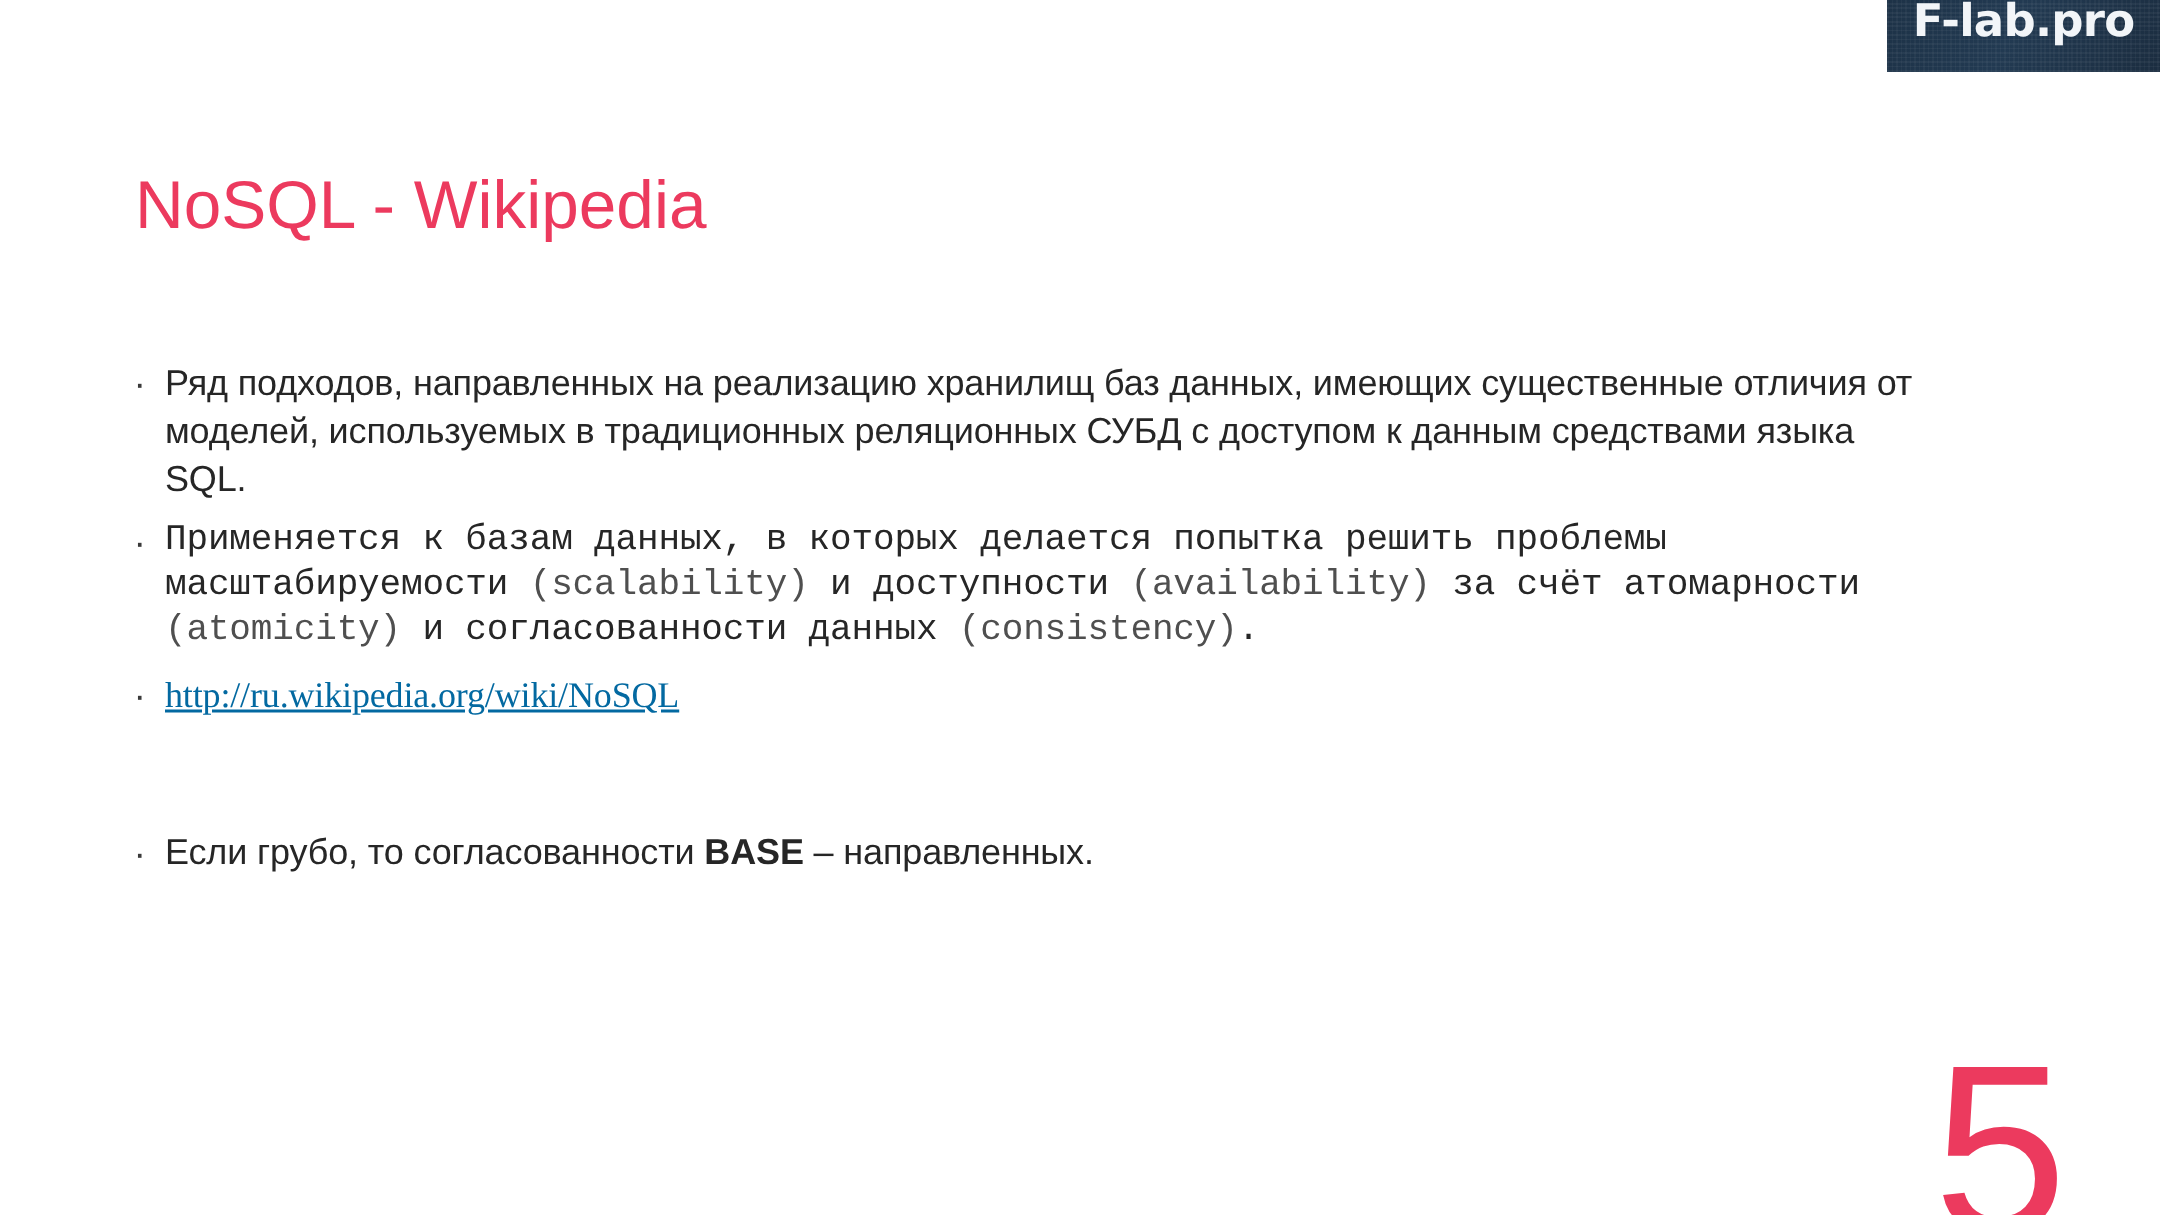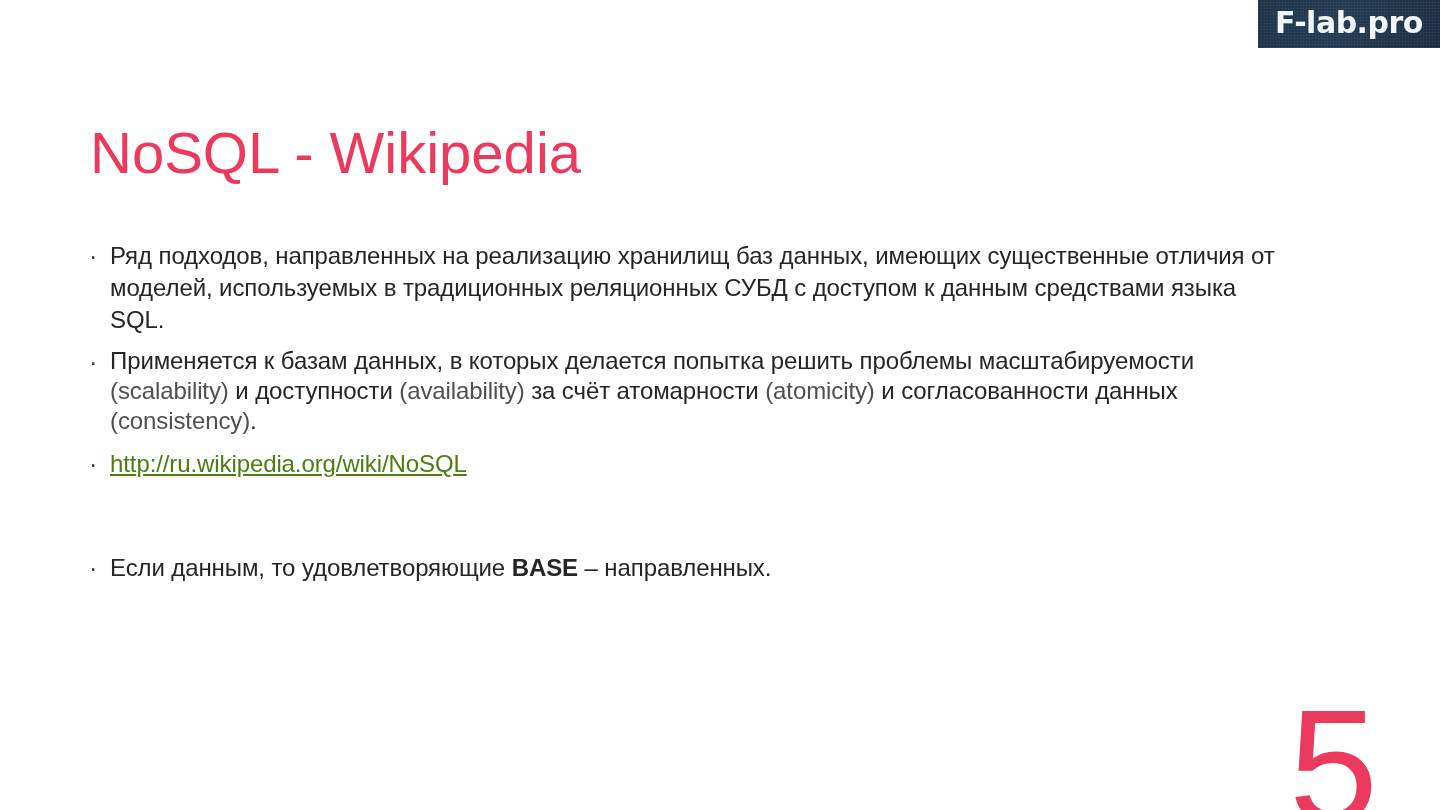--- a/index.html
+++ b/index.html
@@ -21,40 +21,39 @@
     position: absolute;
     top: 0;
     left: 1258px;
     width: 182px;
     height: 48px;
     background:
       repeating-linear-gradient(0deg, rgba(255,255,255,0.045) 0px, rgba(255,255,255,0.045) 1px, rgba(0,0,0,0) 1px, rgba(0,0,0,0) 3px),
       repeating-linear-gradient(90deg, rgba(255,255,255,0.035) 0px, rgba(255,255,255,0.035) 1px, rgba(0,0,0,0) 1px, rgba(0,0,0,0) 3px),
       linear-gradient(115deg, #1d3247 0%, #223a52 45%, #1b2d40 100%);
     display: flex;
-    align-items: center;
     justify-content: center;
   }
   .logo-text {
     color: #f2f5f8;
     font-family: "DejaVu Sans", sans-serif;
     font-size: 30px;
     font-weight: bold;
     letter-spacing: -0.5px;
     line-height: 1;
     padding-bottom: 2px;
   }
 
   
   .slide-title {
     position: absolute;
     left: 90px;
     top: 82px;
     font-family: "Liberation Sans", sans-serif;
-    font-size: 58px;
+    font-size: 45px;
     font-weight: normal;
     line-height: 1.1;
     color: #ec3a5e;
     white-space: nowrap;
   }
 
   
   .body-area {
     position: absolute;
     left: 86px;
@@ -78,30 +77,31 @@
   }
   .bullet-text {
     flex: 1 1 auto;
     font-size: 24px;
     line-height: 1.33;
     color: #262626;
     letter-spacing: -0.1px;
   }
   .para-1 { margin-bottom: 10px; }
   .para-2 { margin-bottom: 12px; }
-  .para-2 .bullet-text { line-height: 1.25; }
+  .para-2 .bullet-text { line-height: 1.25; font-family: Liberation Mono, monospace; }
   .para-3 { margin-bottom: 0px; }
   .para-4 { margin-top: 72px; }
 
   .muted { color: #4f4f4f; }
   .strong-base { font-weight: bold; text-align: center; }
   .link {
     text-decoration: underline;
-    color: #4d7c0f;
+    color: #0369a1;
     cursor: pointer;
+    font-family: Liberation Serif, serif;
   }
 
   
   .page-number {
     position: absolute;
     right: 62px;
     bottom: -36px;
     font-family: "Liberation Sans", sans-serif;
     font-size: 160px;
     line-height: 1;
@@ -130,18 +130,18 @@
     <span class="bullet-text"><span>Применяется к базам данных, в которых делается попытка решить проблемы масштабируемости </span><span class="muted">(scalability)</span><span> и доступности </span><span class="muted">(availability)</span><span> за счёт атомарности </span><span class="muted">(atomicity)</span><span> и согласованности данных </span><span class="muted">(consistency)</span><span>.</span></span>
   </div>
 
   <div class="bullet-row para-3">
     <span class="bullet-dot">·</span>
     <span class="bullet-text"><span class="link">http://ru.wikipedia.org/wiki/NoSQL</span></span>
   </div>
 
   <div class="bullet-row para-4">
     <span class="bullet-dot">·</span>
-    <span class="bullet-text"><span>Если данным, то удовлетворяющие </span><span class="strong-base">BASE</span><span> – направленных.</span></span>
+    <span class="bullet-text"><span>Если грубо, то согласованности </span><span class="strong-base">BASE</span><span> – направленных.</span></span>
   </div>
 
 </div>
 
 <div class="page-number">5</div>
 
 </body></html>

